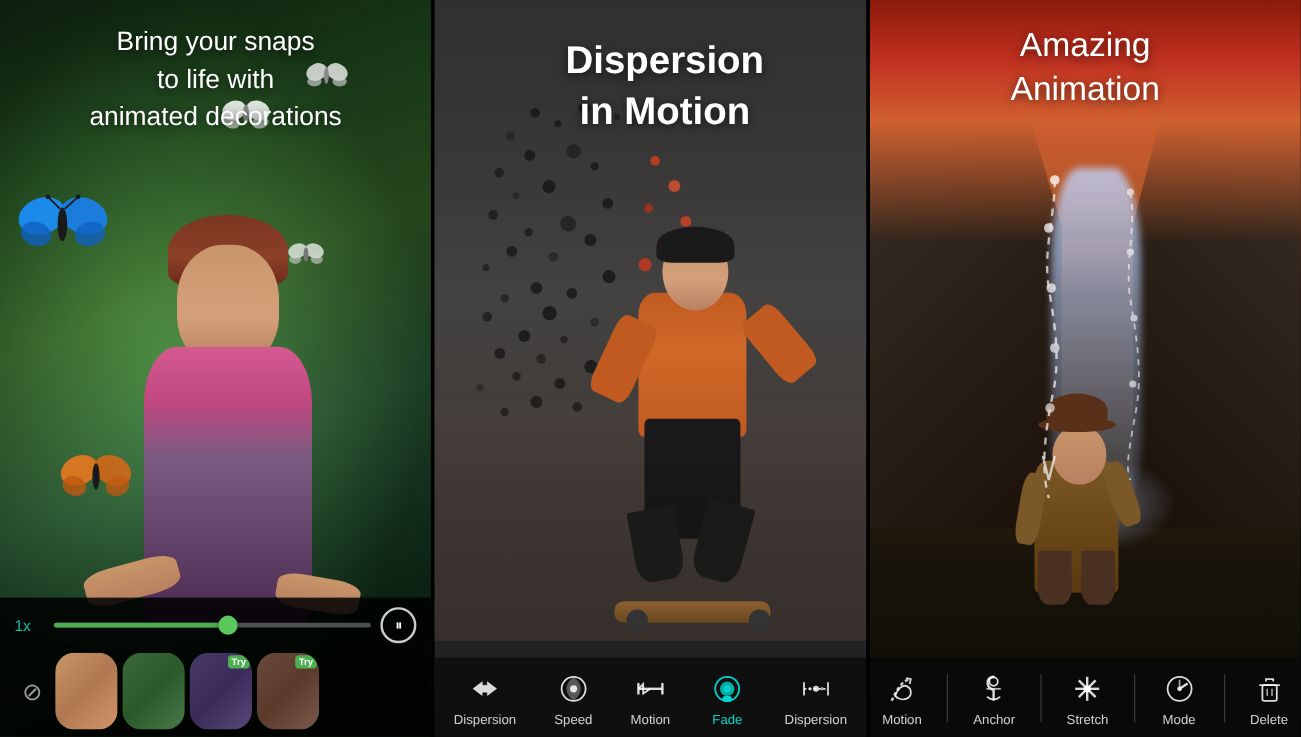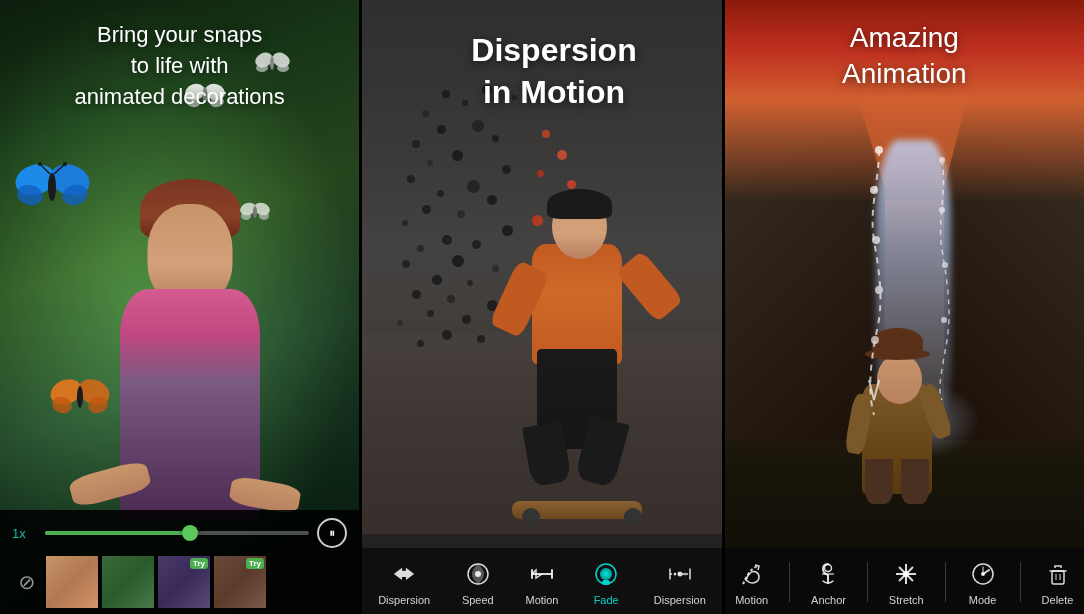--- a/index.html
+++ b/index.html
@@ -116,22 +116,22 @@
       width: 30px;
       height: 30px;
       display: flex;
       align-items: center;
       justify-content: center;
       color: rgba(255,255,255,0.6);
       font-size: 20px;
     }
     .thumb {
       width: 52px;
-      height: 52px;
-      border-radius: 0;
+      height: 64px;
+      border-radius: 16px;
       overflow: hidden;
       position: relative;
       flex-shrink: 0;
     }
     .thumb-bg1 {
       width: 100%;
       height: 100%;
       background: linear-gradient(135deg, #c8956a 0%, #b07850 50%, #d4956a 100%);
     }
     .thumb-bg2 {

